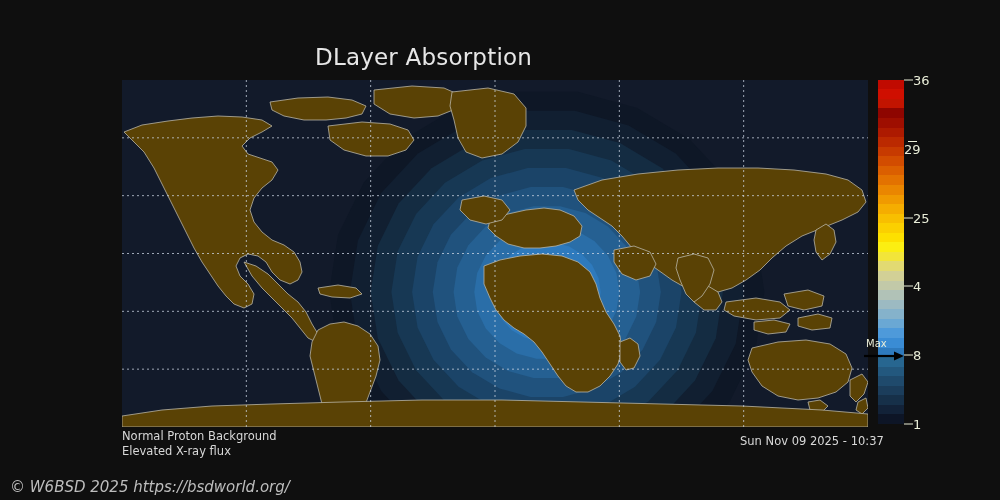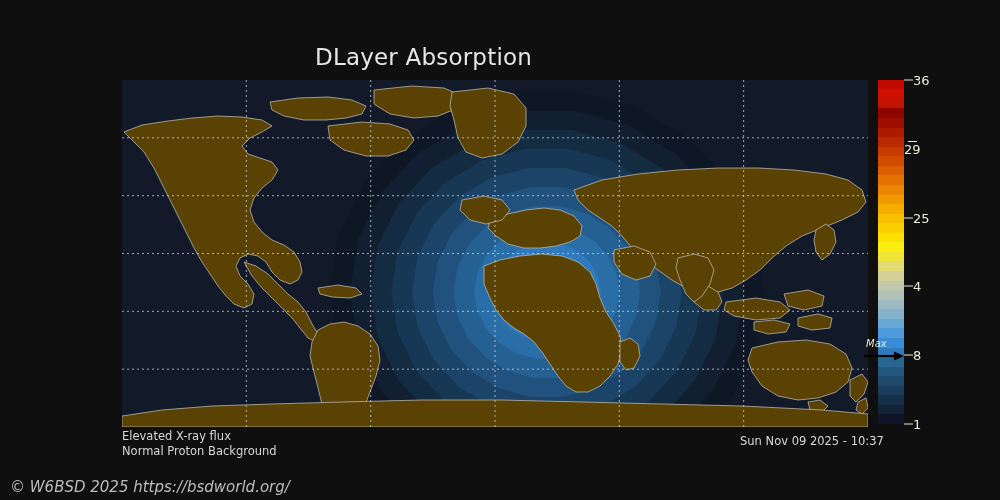--- a/index.html
+++ b/index.html
@@ -38,21 +38,21 @@
   .cb-tick .dash{display:block;width:9px;height:1px;background:#e9edd8;}
   .cb-title{
     position:absolute;left:905px;top:80px;height:344px;width:344px;
     transform-origin:0 0;transform:rotate(-90deg) translate(-344px,0);
     display:flex;align-items:center;justify-content:center;
     color:#e9edd8;font-size:17px;pointer-events:none;
   }
 
   
   .max-marker{position:absolute;left:864px;top:336px;width:44px;height:24px;}
-  .max-marker .lbl{position:absolute;left:2px;top:-1px;color:#e9edd8;font-size:10px;font-style:italic;}
+  .max-marker .lbl{position:absolute;left:2px;top:-1px;color:#e9edd8;font-size:10px;}
   .max-marker svg{position:absolute;left:0;top:11px;}
 
   
   .status{position:absolute;left:122px;top:429px;color:#d8d8d8;font-size:11.5px;line-height:15px;}
   .stamp{position:absolute;left:740px;top:434px;color:#d8d8d8;font-size:11.5px;}
   .copyright{position:absolute;left:10px;top:478px;color:#bdbdbd;font-size:15px;font-style:italic;}
 </style>
 </head>
 <body>
 
@@ -248,21 +248,21 @@
 
   <div class="max-marker" style="top: 339.2px;">
     <span class="lbl">Max</span>
     <svg width="44" height="12" viewBox="0 0 44 12">
       <line x1="0" y1="6" x2="32" y2="6" stroke="#000000" stroke-width="2.2"></line>
       <polygon points="30,1.5 40,6 30,10.5" fill="#000000"></polygon>
     </svg>
   </div>
 
   <div class="status">
+    <div>Normal Proton Background</div>
     <div>Elevated X-ray flux</div>
-    <div>Normal Proton Background</div>
   </div>
 
   <div class="stamp">Sun Nov 09 2025 - 10:37</div>
 
   <div class="copyright">© W6BSD 2025 https://bsdworld.org/</div>
 
 </div>
 
 </body></html>

